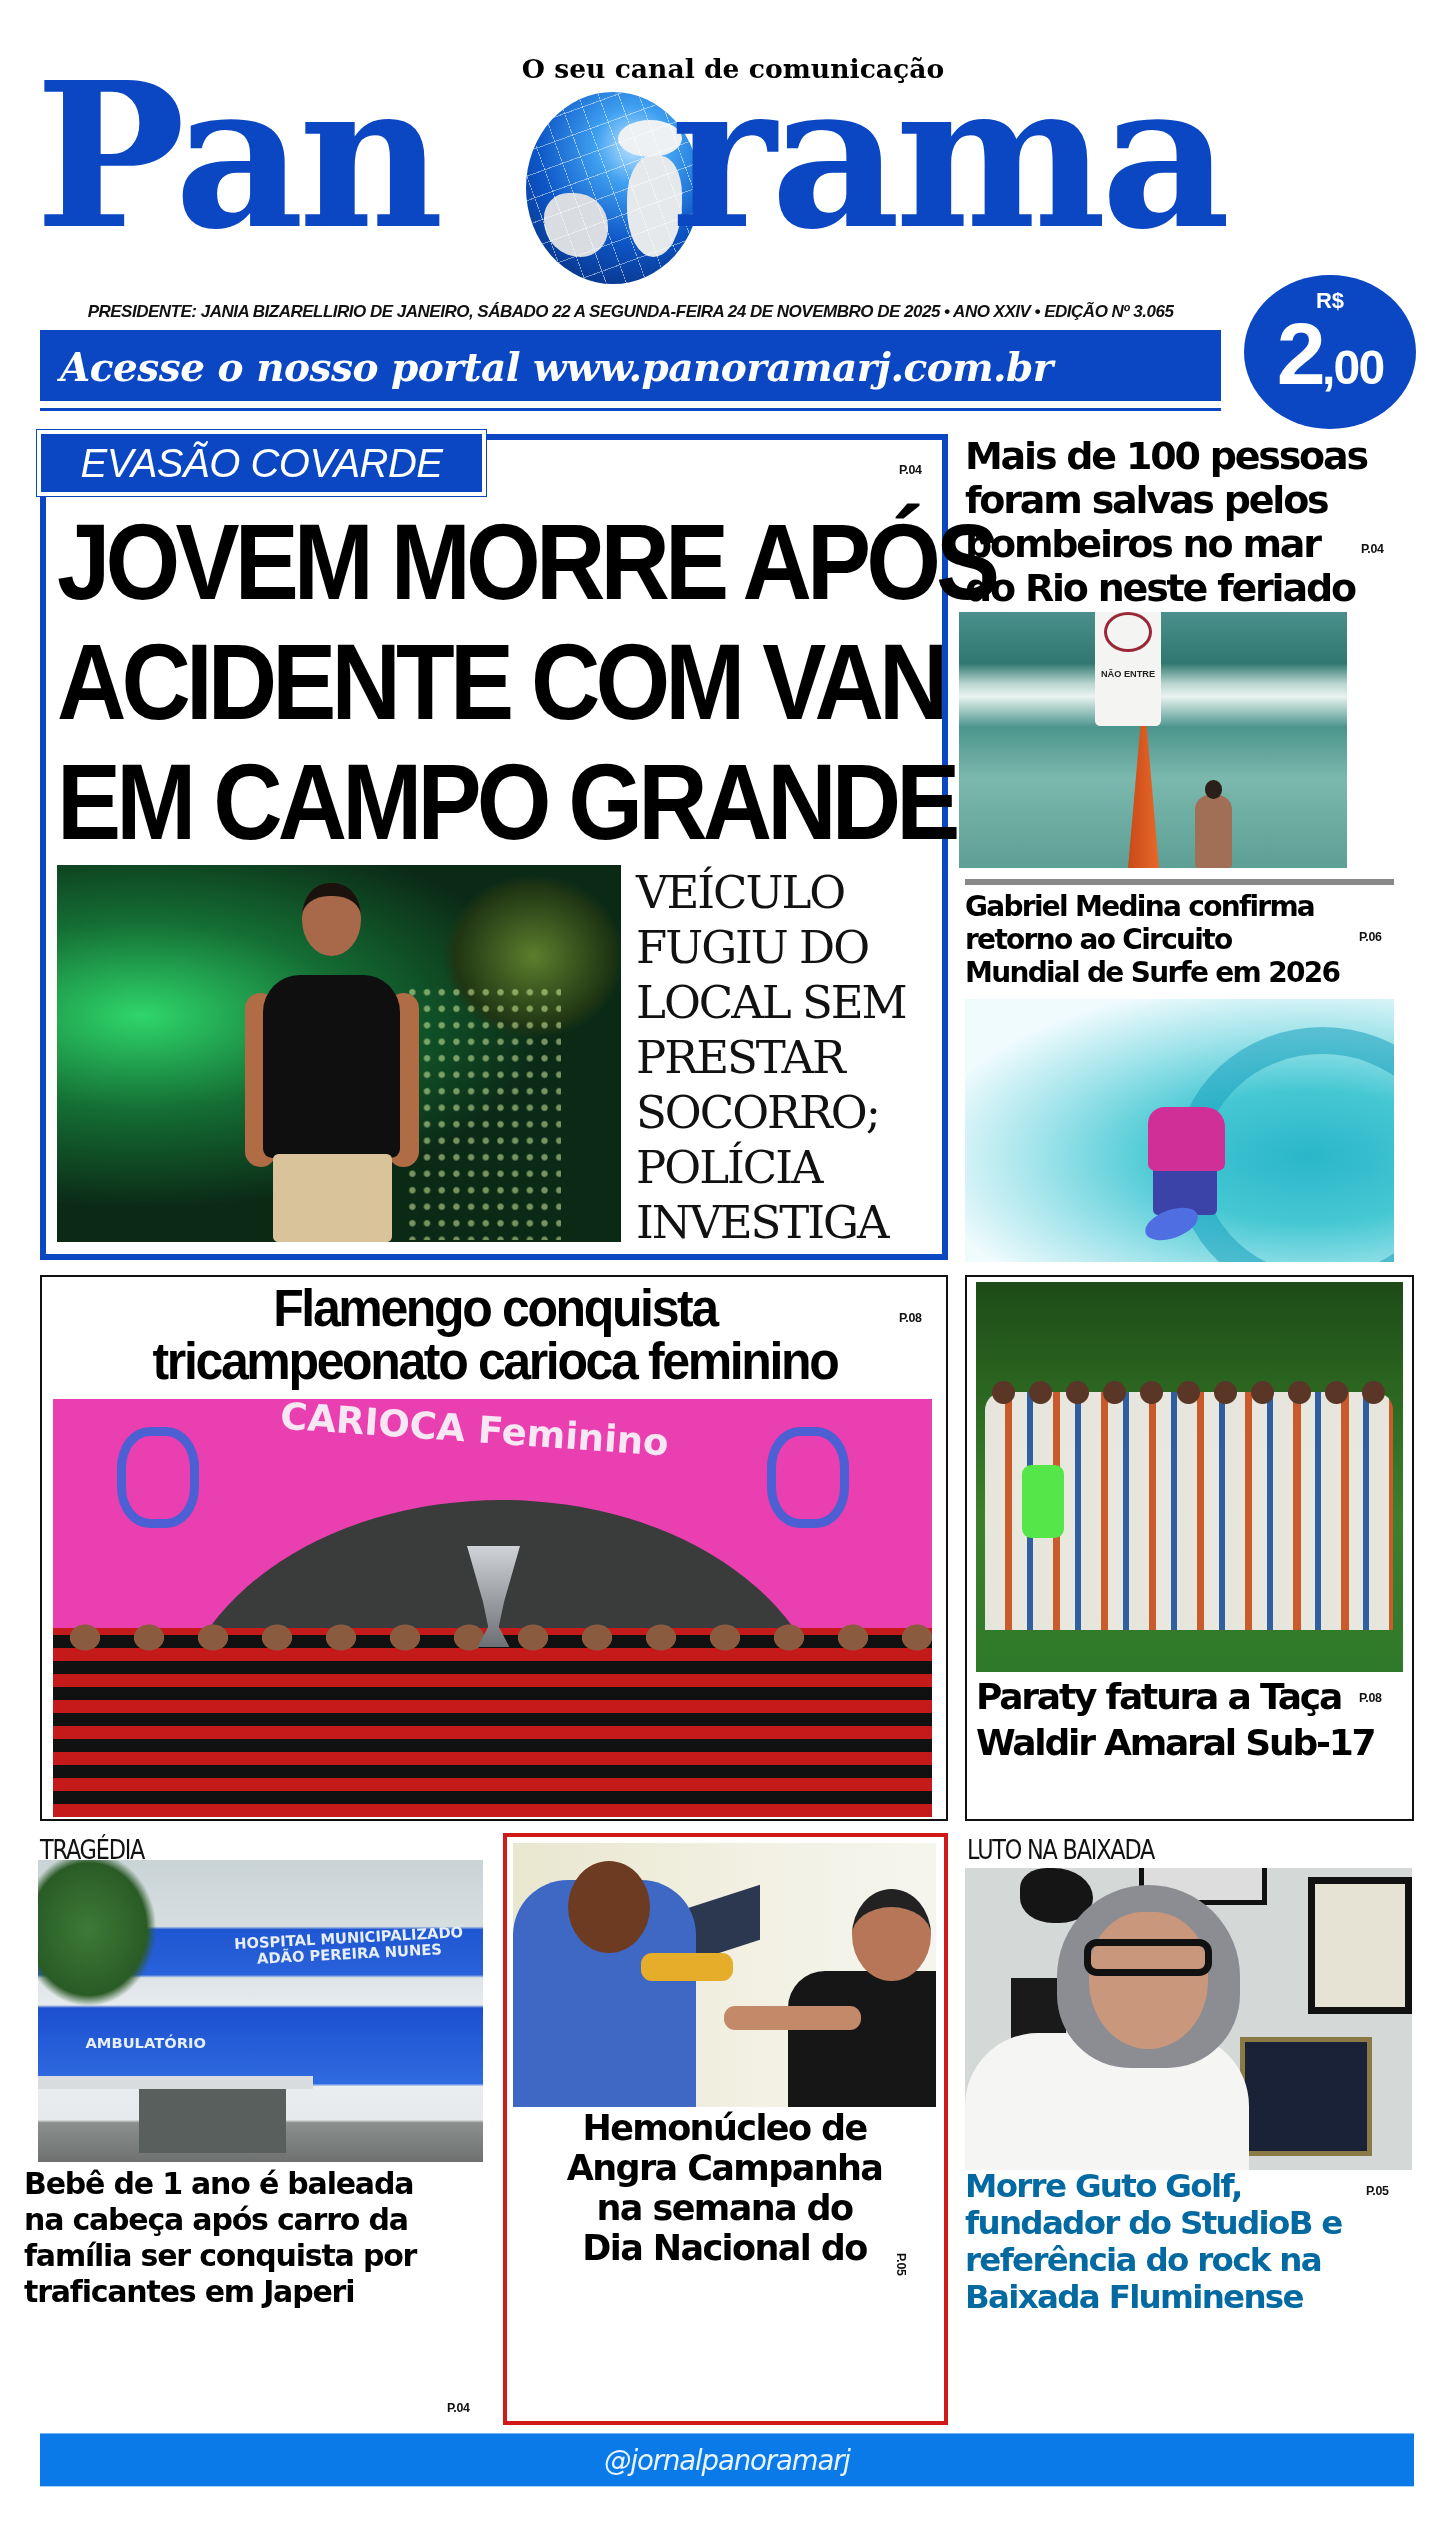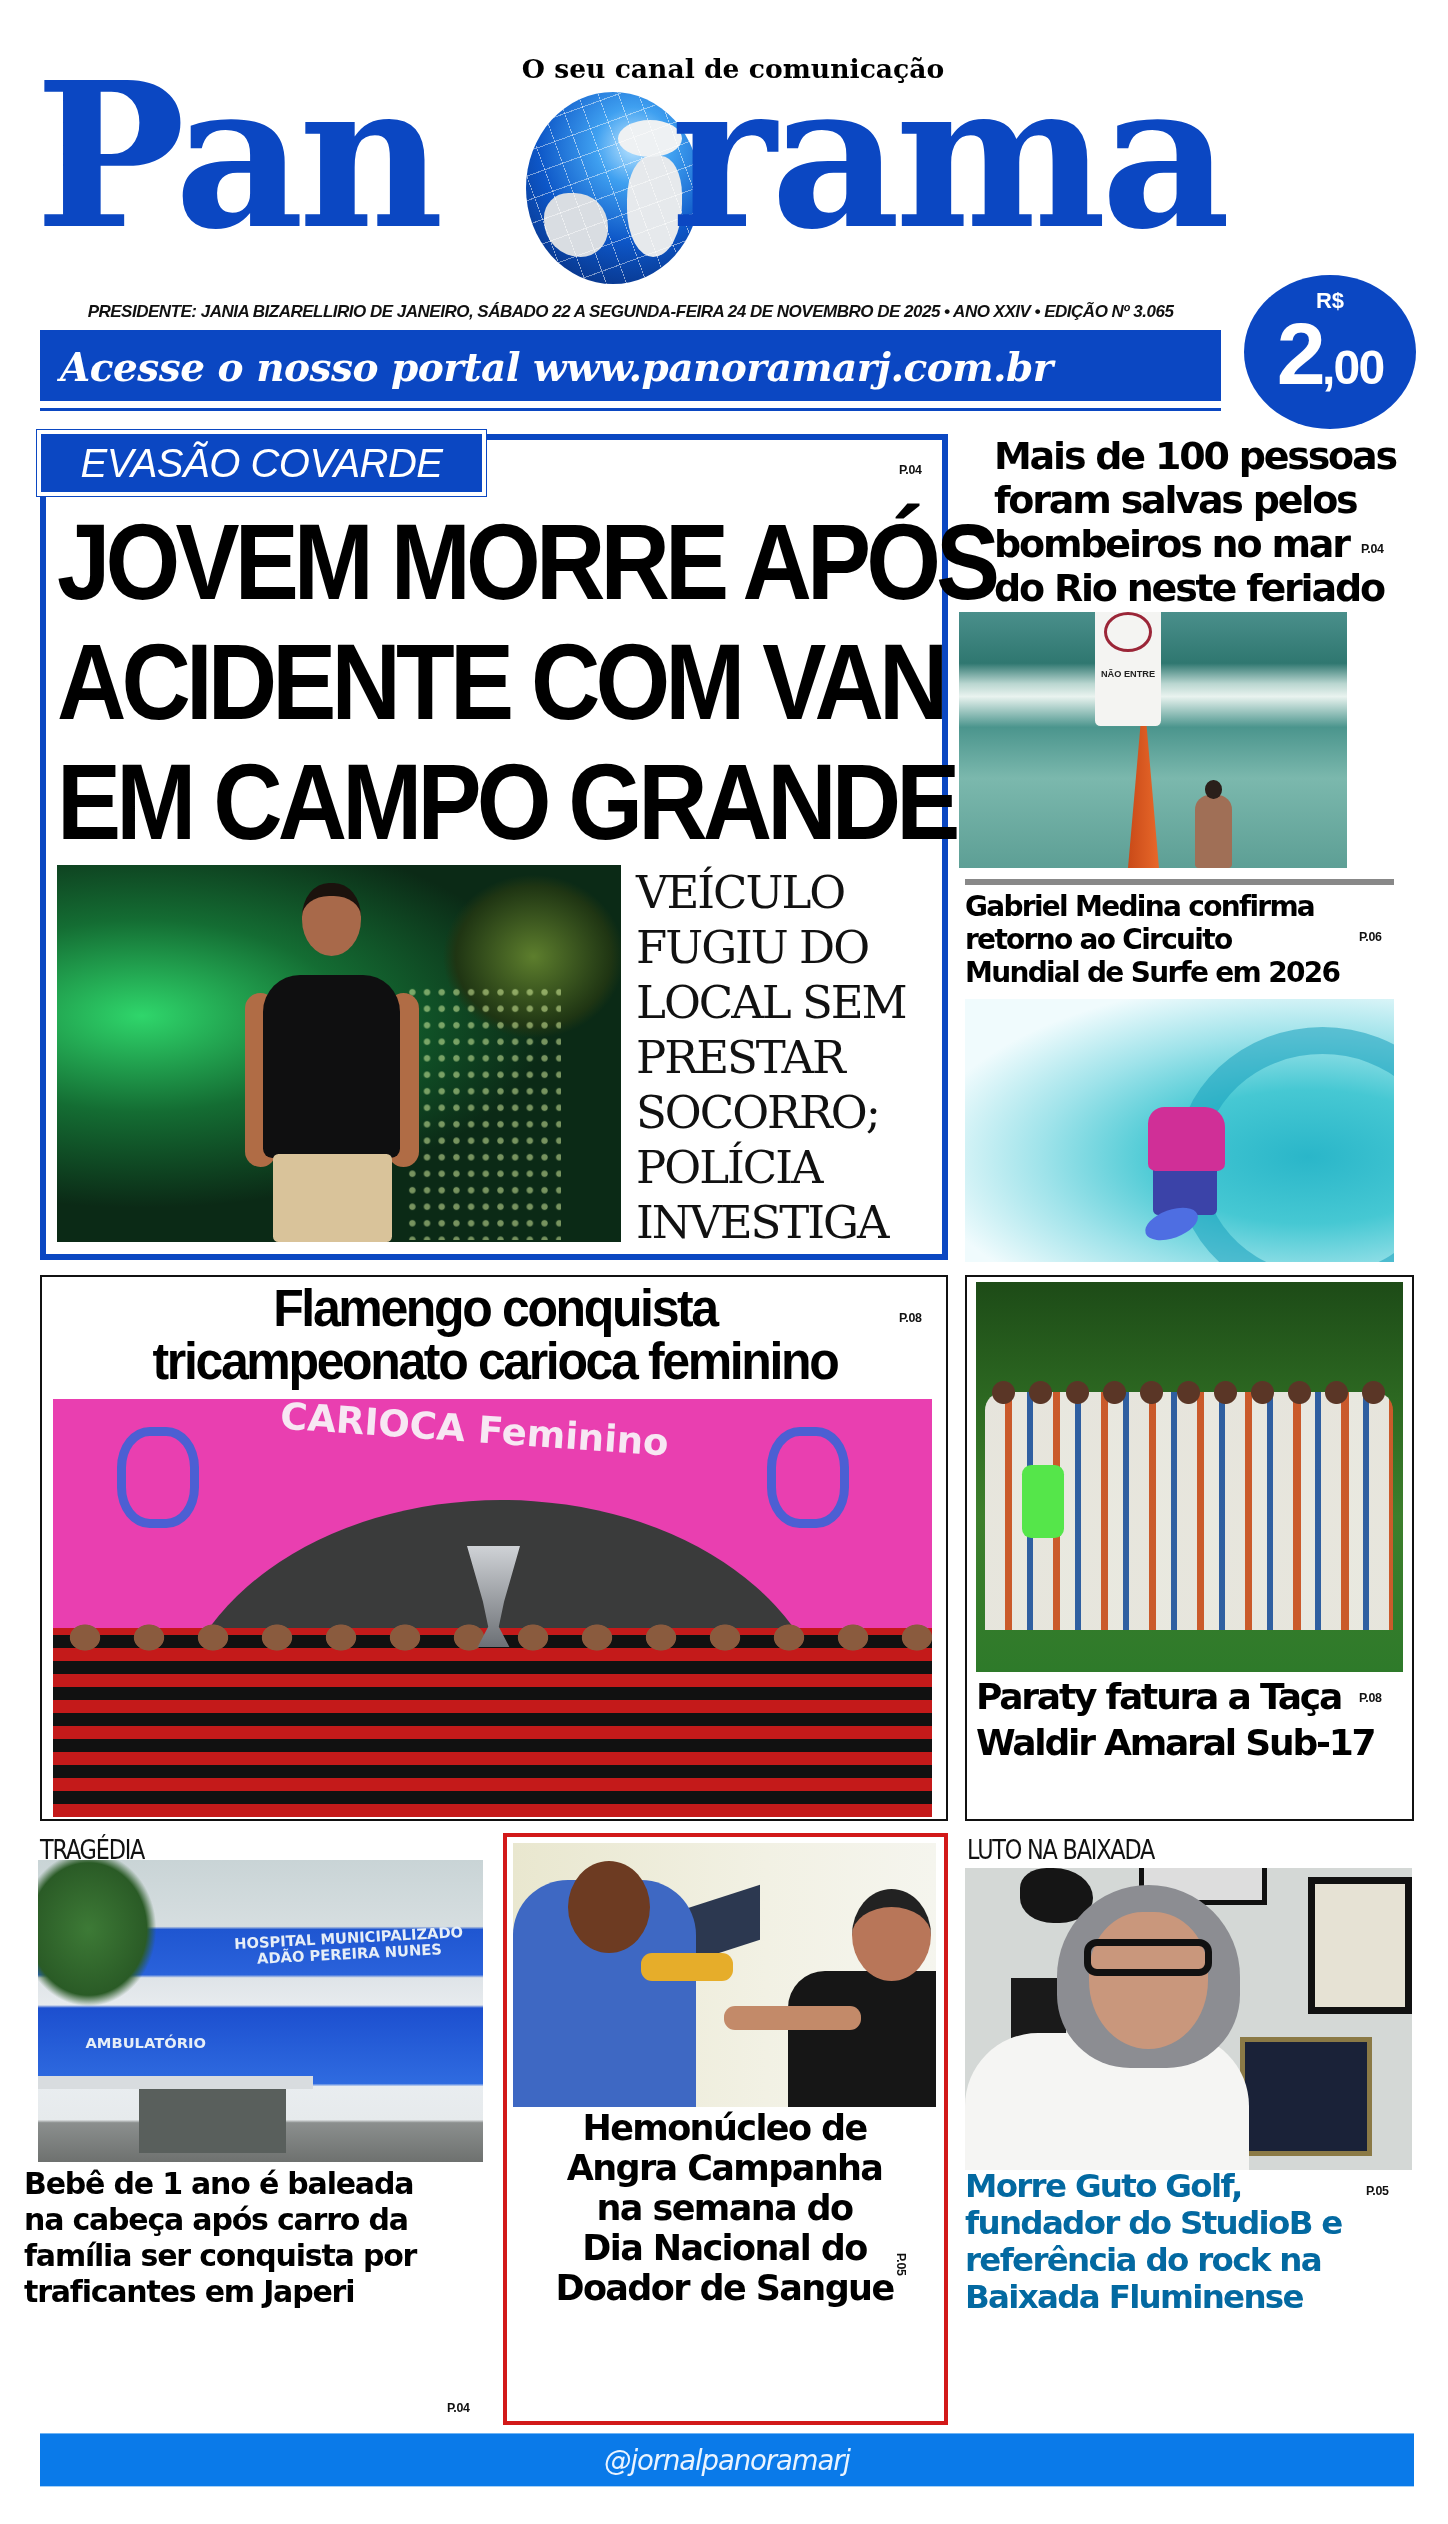--- a/index.html
+++ b/index.html
@@ -44,21 +44,21 @@
   .lead-photo .palm { left: 385px; top: 9.2px; width: 183px; height: 165px; border-radius: 50%; background: radial-gradient(ellipse, #5d7e2d 0%, #1f3513 60%, transparent 70%); }
   .lead-photo .person { left: 188px; top: 18.3px; width: 174px; height: 359px; }
   .lead-photo .head { left: 57px; top: 0; width: 59px; height: 73px; border-radius: 46% 46% 50% 50%; background: #a8694a; border-top: 13px solid #1b120d; }
   .lead-photo .torso { left: 18.3px; top: 92px; width: 137px; height: 183px; border-radius: 37px 37px 9.2px 9.2px; background: #0f0f10; }
   .lead-photo .arm-l { left: 0; top: 110px; width: 31px; height: 174px; border-radius: 16.5px; background: #b06c45; }
   .lead-photo .arm-r { left: 143px; top: 110px; width: 31px; height: 174px; border-radius: 16.5px; background: #b06c45; }
   .lead-photo .shorts { left: 27.5px; top: 271px; width: 119px; height: 88px; background: #d9c39a; border-radius: 5.5px; }
   .lead-sub { left: 636px; top: 865px; width: 302px; font-family: "DejaVu Serif", serif; font-size: 45px; line-height: 55px; letter-spacing: -2px; color: #111; white-space: nowrap; }
 
   
-  .rc-headline1 { left: 965px; top: 434px; width: 449px; font-family: "DejaVu Sans", sans-serif; font-weight: bold; font-size: 38px; line-height: 44px; letter-spacing: -2.2px; color: #000; white-space: nowrap; margin-left: 29px; }
+  .rc-headline1 { left: 965px; top: 434px; width: 449px; font-family: "DejaVu Sans", sans-serif; font-weight: bold; font-size: 38px; line-height: 44px; letter-spacing: -2.2px; color: #000; white-space: nowrap; }
   .rc-pg1 { left: 1361px; top: 542px; }
   .beach-photo { left: 959px; top: 612px; width: 388px; height: 256px; overflow: hidden; background: linear-gradient(180deg, #4a8f8b 0%, #2f7770 20%, #b9d6d0 28%, #e9f3ef 33%, #4b958d 45%, #7bb8ad 65%, #5d9f95 100%); }
   .beach-photo .sign { left: 136px; top: 0; width: 66px; height: 114px; background: #f4f4f2; border-radius: 0 0 5.5px 5.5px; }
   .beach-photo .sign-ring { left: 9.2px; top: 0; width: 48px; height: 40px; border-radius: 50%; border: 3.7px solid #9b2638; }
   .beach-photo .sign-text { left: 0; top: 57px; width: 66px; text-align: center; font-family: "Liberation Sans", sans-serif; font-weight: bold; font-size: 9.2px; color: #222; }
   .beach-photo .flag { left: 169px; top: 114px; width: 31px; height: 142px; background: linear-gradient(90deg, #c94a18, #e8682a); clip-path: polygon(40% 0, 60% 0, 100% 100%, 0 100%); }
   .beach-photo .man { left: 236px; top: 183px; width: 37px; height: 73px; border-radius: 14.7px 14.7px 3.7px 3.7px; background: #a06f56; }
   .beach-photo .man::before { content: ""; position: absolute; left: 10px; top: -14.7px; width: 16.5px; height: 18.3px; border-radius: 50%; background: #2a1f1a; }
   .gray-rule { left: 965px; top: 879px; width: 429px; height: 5.5px; background: #888; }
   .rc-headline2 { left: 965px; top: 890px; width: 449px; font-family: "DejaVu Sans", sans-serif; font-weight: bold; font-size: 28px; line-height: 33px; letter-spacing: -1.7px; color: #000; white-space: nowrap; }
@@ -291,21 +291,20 @@
     <div class="abs sleeve"></div>
     <div class="abs donor"></div>
     <div class="abs arm"></div>
     <div class="abs donor-head"></div>
   </div>
   <h2 class="abs hemo-headline">
     <div>Hemonúcleo de</div>
     <div>Angra Campanha</div>
     <div>na semana do</div>
     <div>Dia Nacional do</div>
-    <div>Doador de Sangue</div>
   </h2>
   <div class="abs pg hemo-pg">P.05</div>
 </article>
 
 <article>
   <div class="abs sec-label luto-label">LUTO NA BAIXADA</div>
   <div class="abs guto-photo">
     <div class="abs guitar"></div>
     <div class="abs frame1"></div>
     <div class="abs frame2"></div>

